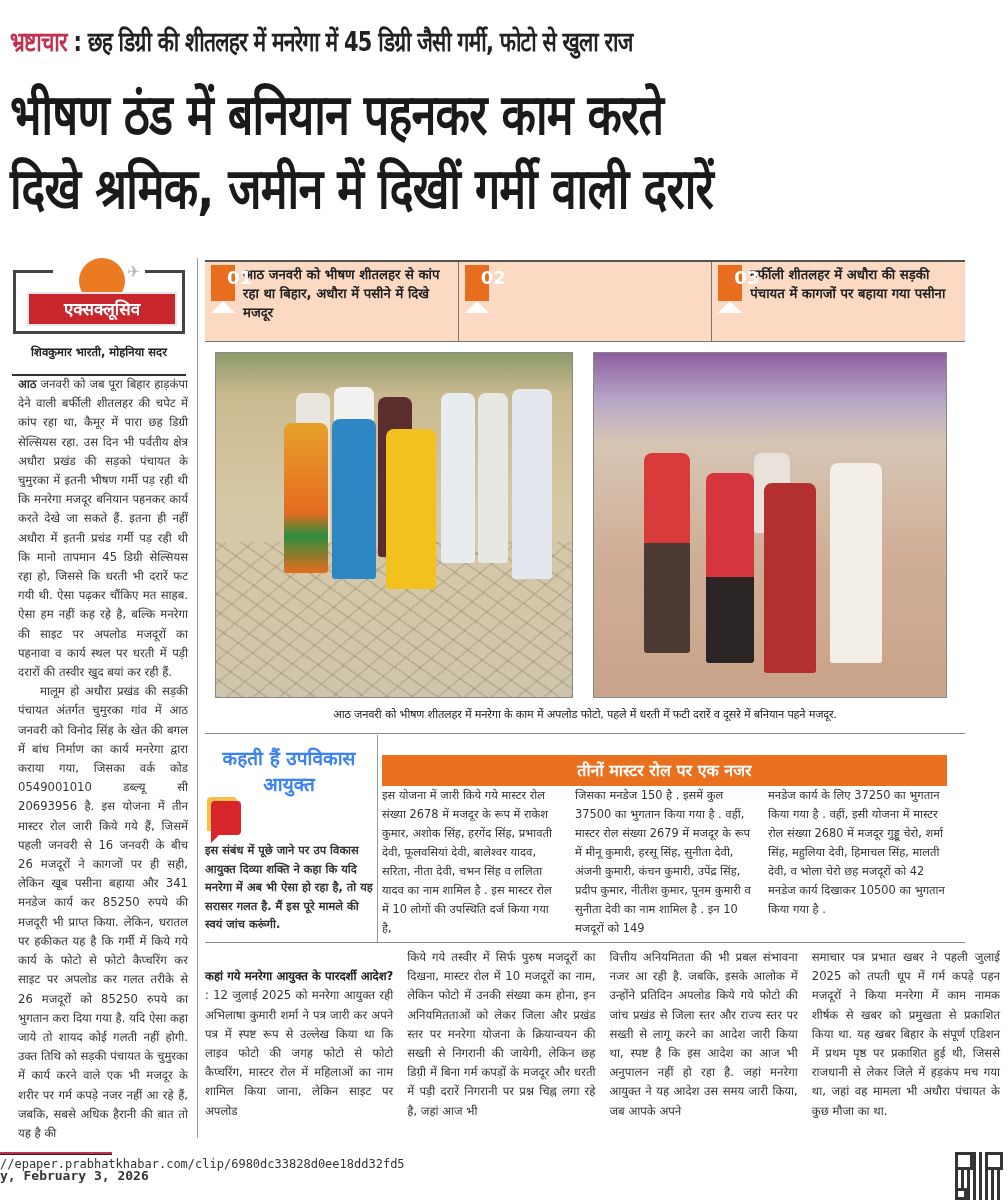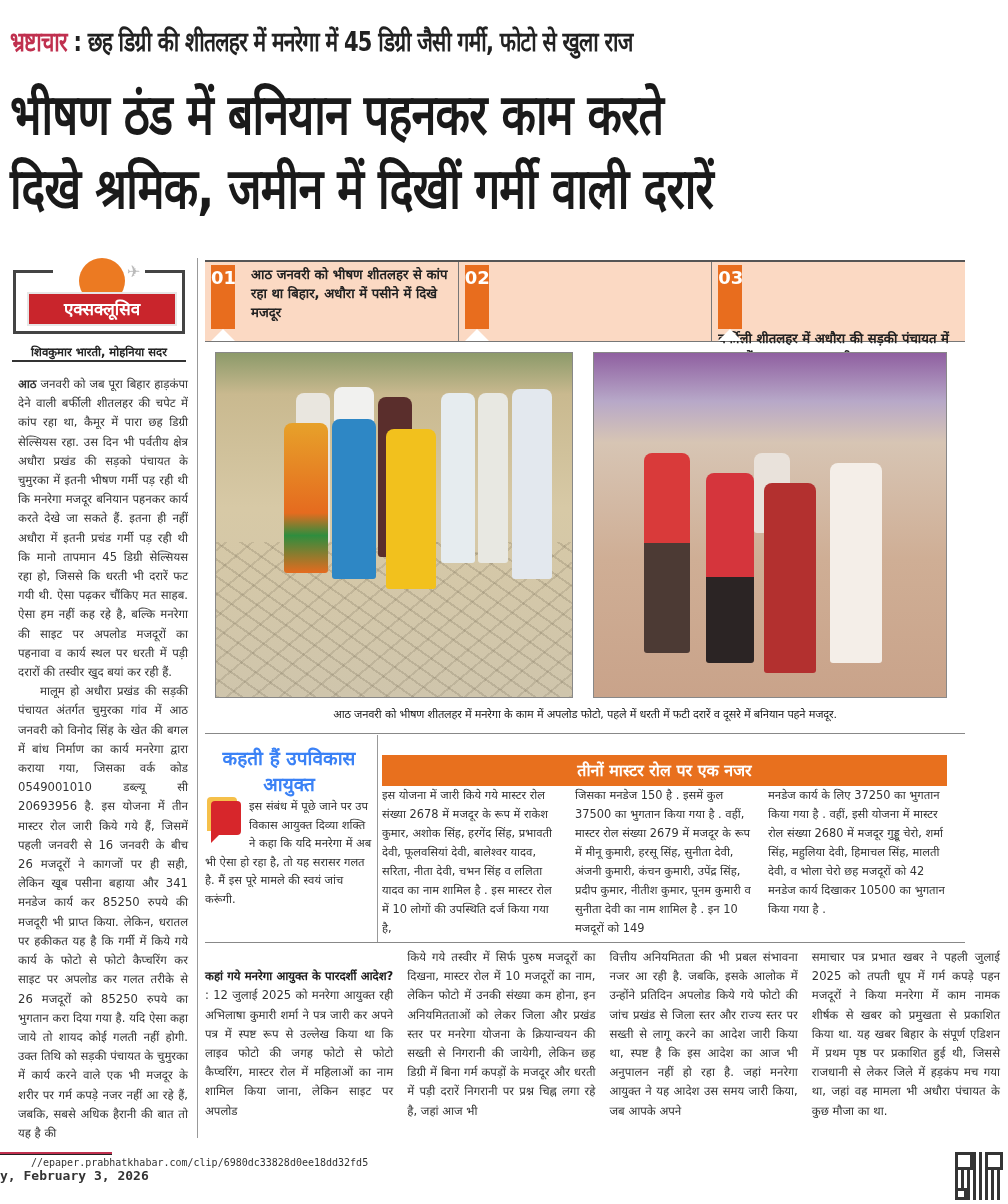--- a/index.html
+++ b/index.html
@@ -12,66 +12,66 @@
   .headline { position: absolute; left: 10px; top: 78px; width: 990px; font-size: 56px; font-weight: bold; line-height: 74px; color: #1a1a1a; white-space: nowrap; transform: scaleX(0.80); transform-origin: left top; letter-spacing: -1px; }
 
   .left-col { position: absolute; left: 6px; top: 258px; width: 186px; }
   .logo { position: relative; width: 180px; height: 82px; margin: 0 auto; }
   .logo .frame { position: absolute; left: 4px; top: 12px; width: 172px; height: 64px; border: 3px solid #444; border-top-color: transparent; }
   .logo .frame:before { content: ""; position: absolute; left: -3px; top: -3px; width: 40px; height: 3px; background: #444; }
   .logo .frame:after { content: ""; position: absolute; right: -3px; top: -3px; width: 40px; height: 3px; background: #444; }
   .logo .sun { position: absolute; left: 70px; top: 0; width: 46px; height: 46px; border-radius: 50%; background: #ec7a22; }
   .logo .bird { position: absolute; left: 118px; top: 4px; font-size: 16px; color: #bbb; }
   .logo .band { position: absolute; left: 18px; top: 34px; width: 150px; height: 34px; background: #c9252c; border: 2px solid #e6e6e6; color: #fff; font-size: 17px; font-weight: bold; text-align: center; line-height: 30px; }
-  .byline { text-align: center; font-size: 11.5px; font-weight: bold; border-bottom: 2px solid #333; padding-bottom: 1px; margin: 4px 6px 0; white-space: nowrap; }
+  .byline { text-align: center; font-size: 11.5px; font-weight: bold; border-bottom: 2px solid #333; padding-bottom: 15px; margin: 4px 6px 0; white-space: nowrap; }
 
   .body-text { font-size: 11.6px; line-height: 19.2px; text-align: justify; color: #333; }
   .col-left-text { position: absolute; left: 8px; top: 375px; width: 180px; }
   .col-left-text p { margin-bottom: 0; margin-left: 10px; }
   .col-left-text .indent { text-indent: 22px; }
   .col-left-text .lead-word { font-weight: bold; }
 
   .vline { position: absolute; background: #999; width: 1px; }
 
   .highlights { position: absolute; left: 205px; top: 260px; width: 760px; height: 82px; background: #fbd9c3; border-top: 2px solid #555; border-bottom: 1px solid #777; display: flex; }
   .hl { flex: 1; display: flex; padding: 3px 6px; border-right: 1px solid #777; }
-  .hl:last-child { border-right: none; flex-direction: column; }
-  .hl .num { width: 24px; height: 64px; background: #e86d1e; color: #fff; font-weight: bold; font-size: 18px; text-align: center; padding-top: 2px; margin-right: 16px; position: relative; flex-shrink: 0; }
+  .hl:last-child { border-right: none; }
+  .hl .num { width: 24px; height: 36px; background: #e86d1e; color: #fff; font-weight: bold; font-size: 18px; text-align: center; padding-top: 2px; margin-right: 8px; position: relative; flex-shrink: 0; padding-left: 16px; }
   .hl .num:after { content: ""; position: absolute; left: 0; bottom: -12px; border-left: 12px solid transparent; border-right: 12px solid transparent; border-bottom: 12px solid #fff; }
   .hl .txt { font-size: 13.2px; line-height: 19px; font-weight: bold; color: #222; }
 
   .photos { position: absolute; left: 215px; top: 352px; width: 735px; height: 346px; }
   .photo { position: absolute; top: 0; height: 346px; border: 1px solid #888; overflow: hidden; }
   .photo1 { left: 0; width: 358px; background: linear-gradient(180deg,#8c9a6a 0%,#c9b98f 12%,#d7c9a6 45%,#cfc5ac 100%); }
   .photo2 { left: 378px; width: 354px; background: linear-gradient(180deg,#8f5fa0 0%,#b7a8c8 14%,#d7c5b4 26%,#cfae95 60%,#c9a38a 100%); }
   .crack { position: absolute; left: 0; right: 0; bottom: 0; height: 45%; background: repeating-linear-gradient(35deg, rgba(90,80,60,0.18) 0 2px, transparent 2px 14px), repeating-linear-gradient(-40deg, rgba(90,80,60,0.15) 0 2px, transparent 2px 17px); }
   .person { position: absolute; border-radius: 8px 8px 3px 3px; }
 
   .caption { position: absolute; left: 205px; top: 706px; width: 760px; font-size: 11.2px; color: #222; white-space: nowrap; letter-spacing: -0.2px; text-align: center; }
 
   .hr { position: absolute; height: 1px; background: #888; }
 
   .quote-box { position: absolute; left: 205px; top: 745px; width: 168px; }
   .quote-title { text-align: center; font-size: 19px; font-weight: bold; line-height: 26px; color: #3b82f6; }
   .quote-icon { float: left; width: 30px; height: 34px; margin: 4px 8px 0 6px; background: #d7262b; border-radius: 4px 4px 4px 0; box-shadow: -4px -4px 0 #f5c04a; position: relative; }
   .quote-icon:after { content: ""; position: absolute; left: 0; bottom: -8px; border-top: 8px solid #d7262b; border-right: 8px solid transparent; }
-  .quote-body { font-size: 11.4px; line-height: 18.5px; font-weight: normal; color: #333; }
+  .quote-body { font-size: 11.4px; line-height: 18.5px; font-weight: bold; color: #333; margin-top: 44px; }
 
   .master-box { position: absolute; left: 382px; top: 743px; width: 565px; }
   .master-title { background: #e8701e; color: #fff; font-size: 16px; font-weight: bold; text-align: center; height: 31px; line-height: 31px; margin-top: 12px; }
   .master-cols { display: flex; gap: 14px; }
   .master-cols div { flex: 1; font-size: 11.4px; line-height: 19px; color: #333; }
 
   .bottom-cols { position: absolute; left: 205px; top: 948px; width: 795px; display: flex; gap: 14px; }
   .bottom-cols .col { flex: 1; font-size: 11.6px; line-height: 19.2px; text-align: justify; color: #333; }
   .bold-inline { font-weight: bold; color: #1a1a1a; }
 
   .footer-line { position: absolute; left: 0; top: 1152px; width: 112px; height: 3px; background: #c0304f; border-bottom: 1px solid #222; }
   .footer-date { position: absolute; left: 0; top: 1168px; font-family: "DejaVu Sans Mono", monospace; font-size: 13px; color: #333; font-weight: bold; }
-  .footer-url { position: absolute; left: 0; top: 1157px; font-family: "DejaVu Sans Mono", monospace; font-size: 10px; color: #333; padding-left: 31px; }
+  .footer-url { position: absolute; left: 0; top: 1157px; font-family: "DejaVu Sans Mono", monospace; font-size: 12px; color: #333; }
   .qr { position: absolute; left: 955px; top: 1152px; width: 48px; height: 48px; background:
       repeating-linear-gradient(90deg,#111 0 3px,#fff 3px 6px),
       #fff; opacity: 0.85; }
   .qr:before, .qr:after { content: ""; position: absolute; width: 12px; height: 12px; border: 3px solid #111; background: #fff; }
   .qr:before { left: 0; top: 0; }
   .qr:after { right: 0; top: 0; }
   .qr .q3 { position: absolute; left: 0; bottom: 0; width: 12px; height: 12px; border: 3px solid #111; background: #fff; }
 </style>
 </head>
 <body>

